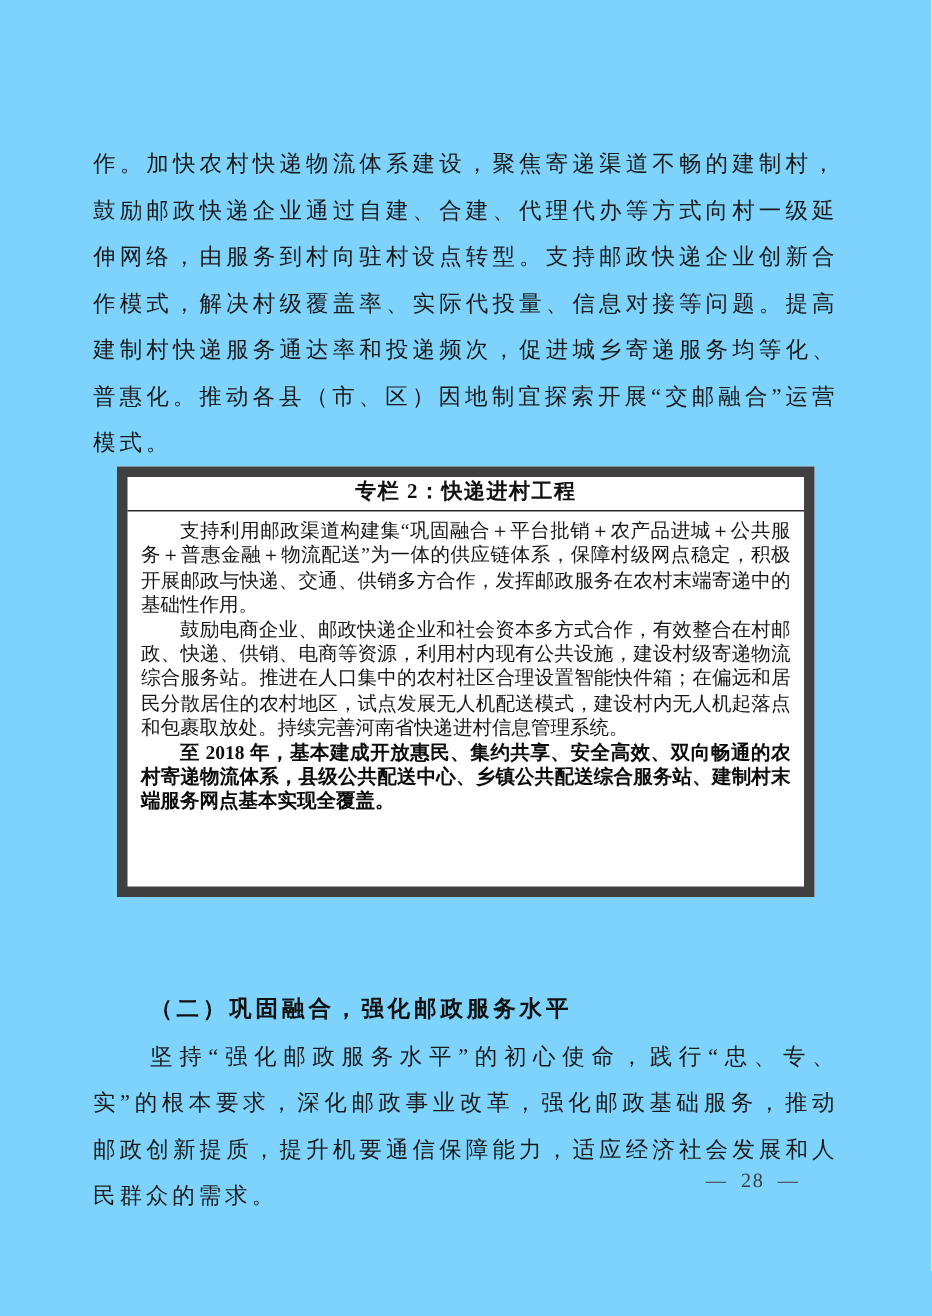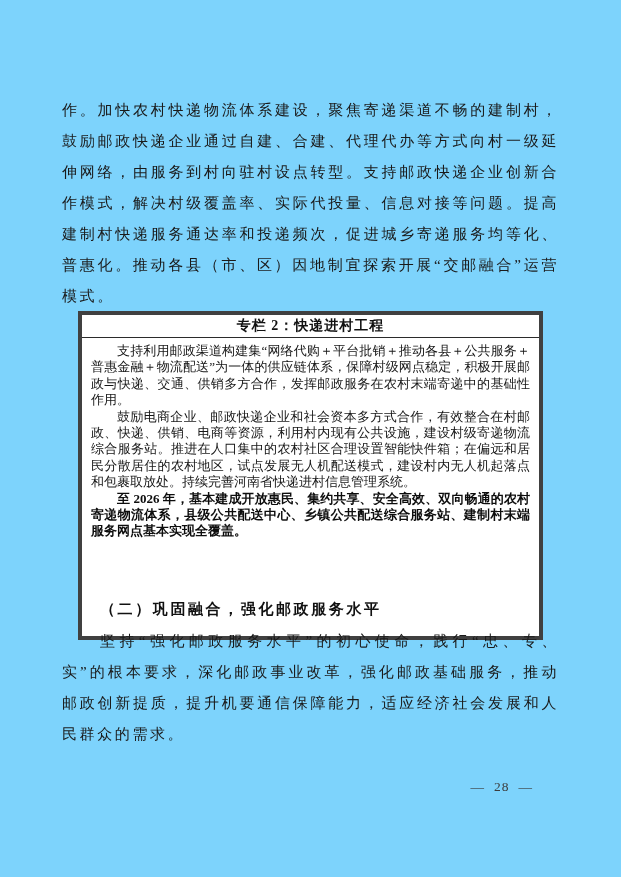--- a/index.html
+++ b/index.html
@@ -24,22 +24,22 @@
     text-justify: inter-character;
     word-break: break-all;
     color: #1a1a1a;
   }
   .intro { top: 95px; }
   .column-box {
     position: absolute;
     left: 78px;
     top: 311px;
     width: 465px;
-    height: 329px;
-    border: 4px solid #404040;
+    height: 287px;
+    border: 7px solid #404040;
     background: #ffffff;
   }
   .column-box-header {
     height: 23px;
     line-height: 22px;
     text-align: center;
     font-size: 14px;
     font-weight: bold;
     letter-spacing: 1px;
     border-bottom: 1px solid #2b2b2b;
@@ -49,21 +49,21 @@
     padding: 5px 9px 0 9px;
     font-size: 13px;
     line-height: 16.4px;
     text-align: justify;
     text-justify: inter-character;
     word-break: break-all;
     color: #161616;
   }
   .column-box-body p { text-indent: 2em; }
   .column-box-body p.bold { font-weight: bold; color: #0d0d0d; }
-  .section { position: absolute; left: 62px; top: 594px; width: 497px; }
+  .section { position: absolute; left: 62px; top: 658px; width: 497px; }
   .section-heading {
     font-size: 15px;
     font-weight: bold;
     line-height: 31px;
     letter-spacing: 2.6px;
     text-indent: 38px;
     font-style: normal;
     color: #111;
     margin-bottom: 1px;
   }
@@ -91,23 +91,23 @@
 </head>
 <body>
 
 <div class="page">
 
   <p class="body-text intro">作。加快农村快递物流体系建设，聚焦寄递渠道不畅的建制村，鼓励邮政快递企业通过自建、合建、代理代办等方式向村一级延伸网络，由服务到村向驻村设点转型。支持邮政快递企业创新合作模式，解决村级覆盖率、实际代投量、信息对接等问题。提高建制村快递服务通达率和投递频次，促进城乡寄递服务均等化、普惠化。推动各县（市、区）因地制宜探索开展“交邮融合”运营模式。</p>
 
   <div class="column-box">
     <div class="column-box-header">专栏 2：快递进村工程</div>
     <div class="column-box-body">
-      <p>支持利用邮政渠道构建集“网络代购＋平台批销＋推动各县＋公共服务＋普惠金融＋物流配送”为一体的供应链体系，保障村级网点稳定，积极开展邮政与快递、交通、供销多方合作，发挥邮政服务在农村末端寄递中的基础性作用。</p>
+      <p>支持利用邮政渠道构建集“巩固融合＋平台批销＋农产品进城＋公共服务＋普惠金融＋物流配送”为一体的供应链体系，保障村级网点稳定，积极开展邮政与快递、交通、供销多方合作，发挥邮政服务在农村末端寄递中的基础性作用。</p>
       <p>鼓励电商企业、邮政快递企业和社会资本多方式合作，有效整合在村邮政、快递、供销、电商等资源，利用村内现有公共设施，建设村级寄递物流综合服务站。推进在人口集中的农村社区合理设置智能快件箱；在偏远和居民分散居住的农村地区，试点发展无人机配送模式，建设村内无人机起落点和包裹取放处。持续完善河南省快递进村信息管理系统。</p>
-      <p class="bold">至 2026 年，基本建成开放惠民、集约共享、安全高效、双向畅通的农村寄递物流体系，县级公共配送中心、乡镇公共配送综合服务站、建制村末端服务网点基本实现全覆盖。</p>
+      <p class="bold">至 2018 年，基本建成开放惠民、集约共享、安全高效、双向畅通的农村寄递物流体系，县级公共配送中心、乡镇公共配送综合服务站、建制村末端服务网点基本实现全覆盖。</p>
     </div>
   </div>
 
   <div class="section">
     <h3 class="section-heading">（二）巩固融合，强化邮政服务水平</h3>
     <p class="para">坚持“强化邮政服务水平”的初心使命，践行“忠、专、实”的根本要求，深化邮政事业改革，强化邮政基础服务，推动邮政创新提质，提升机要通信保障能力，适应经济社会发展和人民群众的需求。</p>
   </div>
 
   <div class="page-number">
     <span>—</span>

